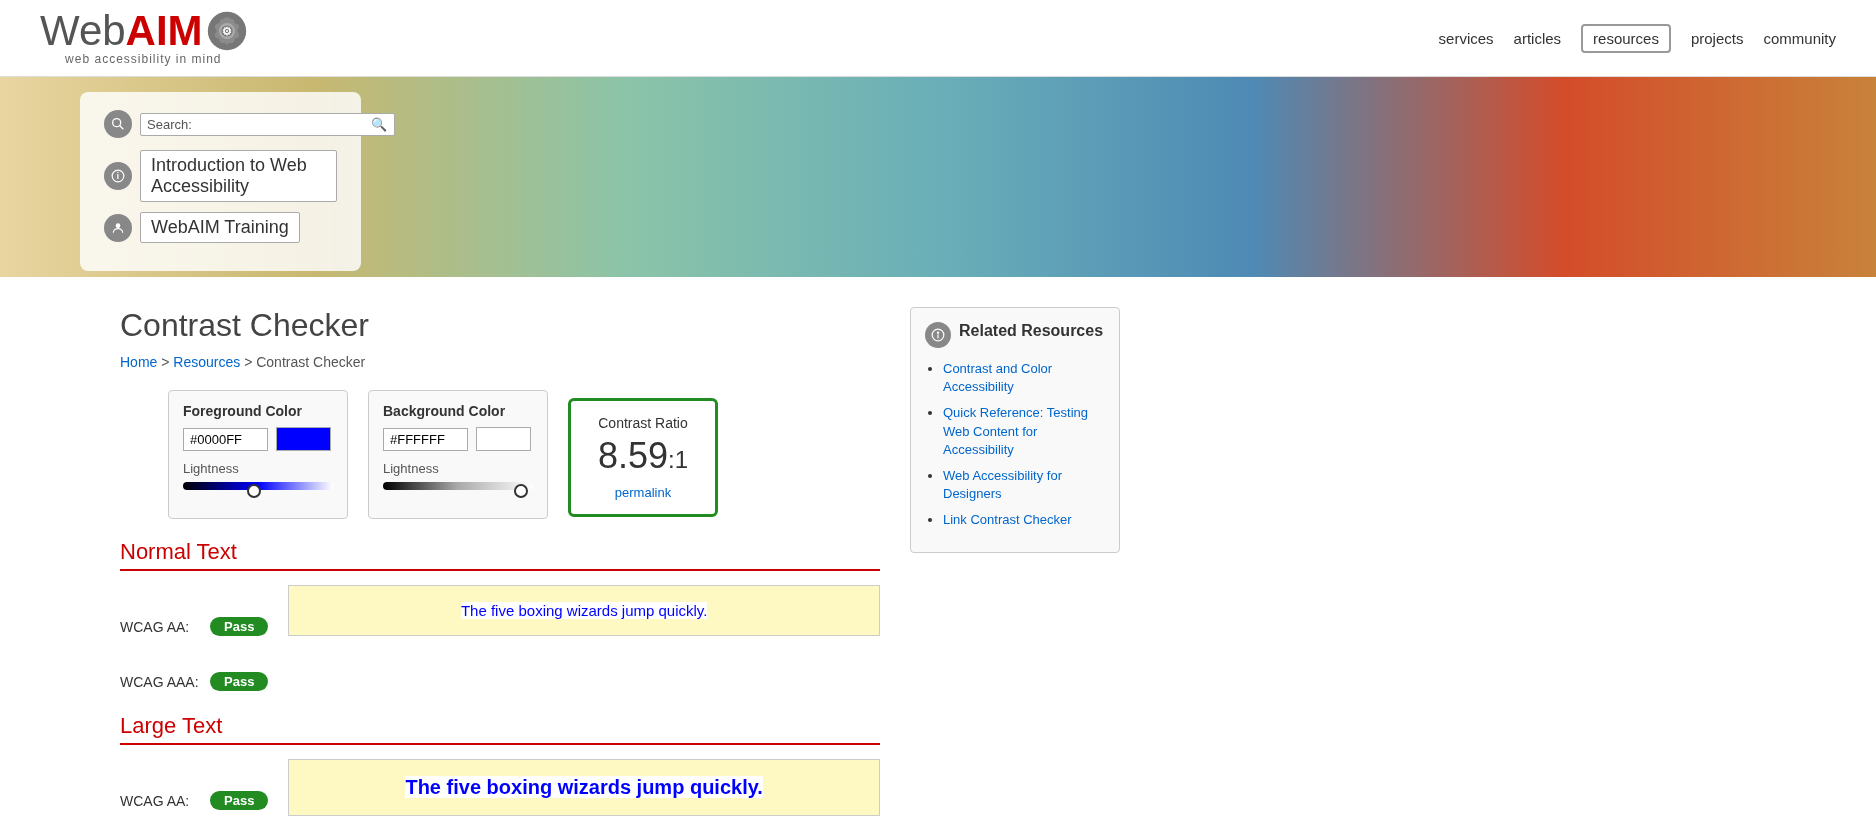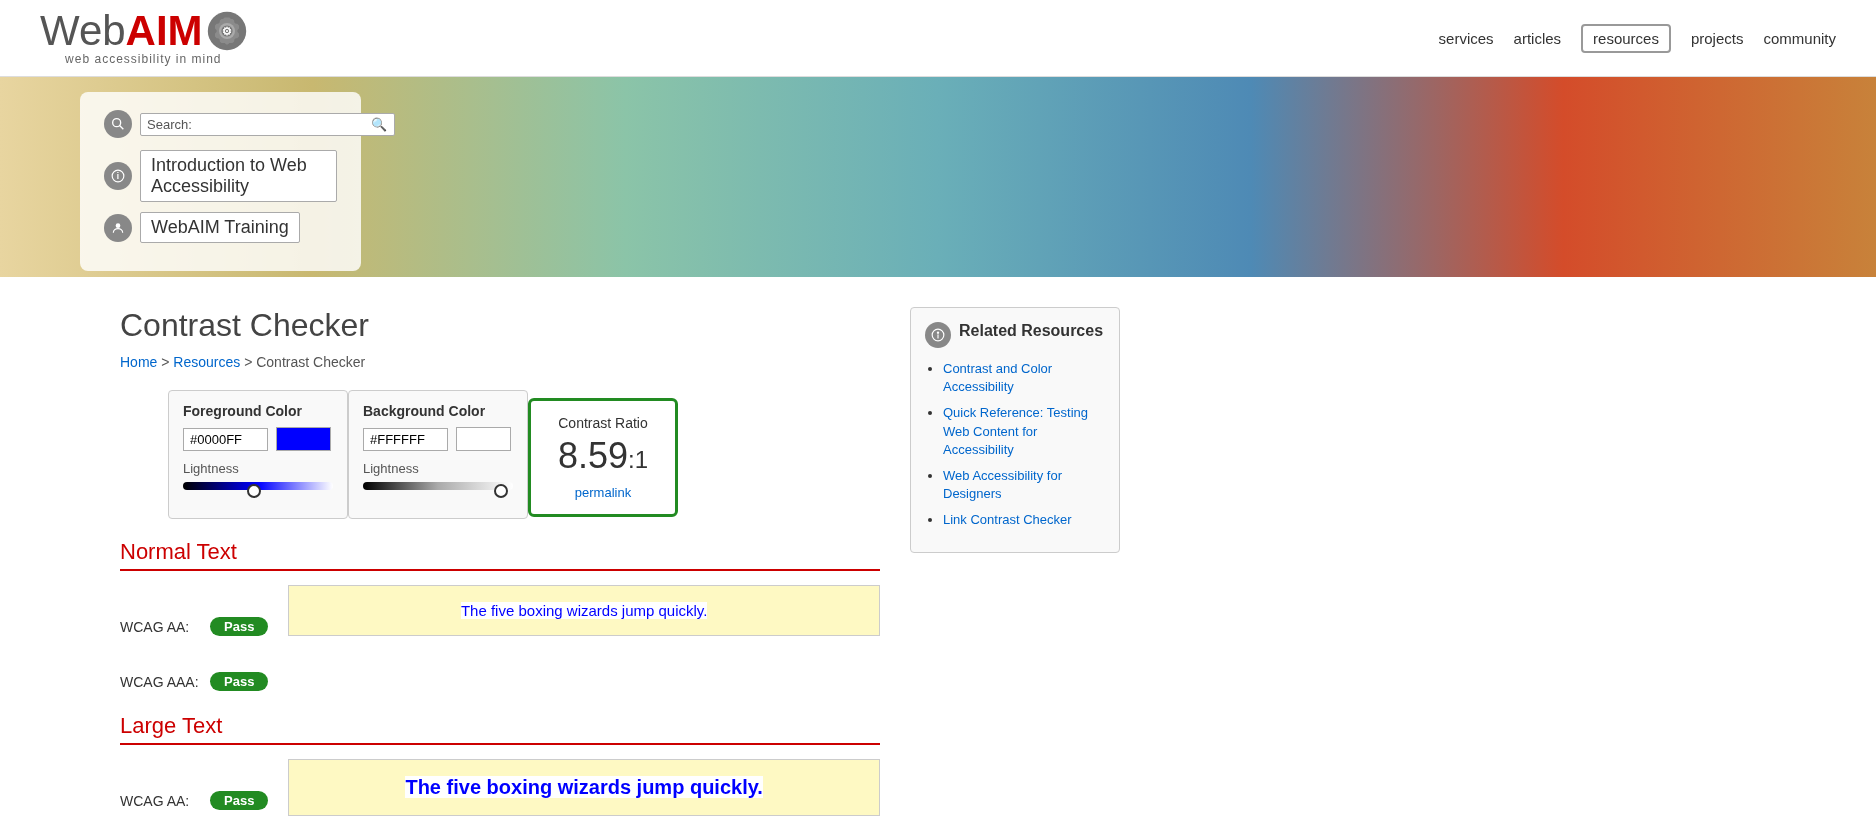--- a/index.html
+++ b/index.html
@@ -152,20 +152,21 @@
     .breadcrumb {
       margin-bottom: 20px;
       font-size: 14px;
     }
     .breadcrumb a { color: #06c; text-decoration: none; }
     .breadcrumb span { color: #555; }
 
     
     .color-pickers {
       display: flex;
+      gap: 20px;
       align-items: flex-start;
       margin-bottom: 20px;
       padding-left: 48px;
     }
     .color-box {
       border: 1px solid #ccc;
       border-radius: 4px;
       padding: 12px 14px;
       background: #f9f9f9;
       min-width: 180px;

